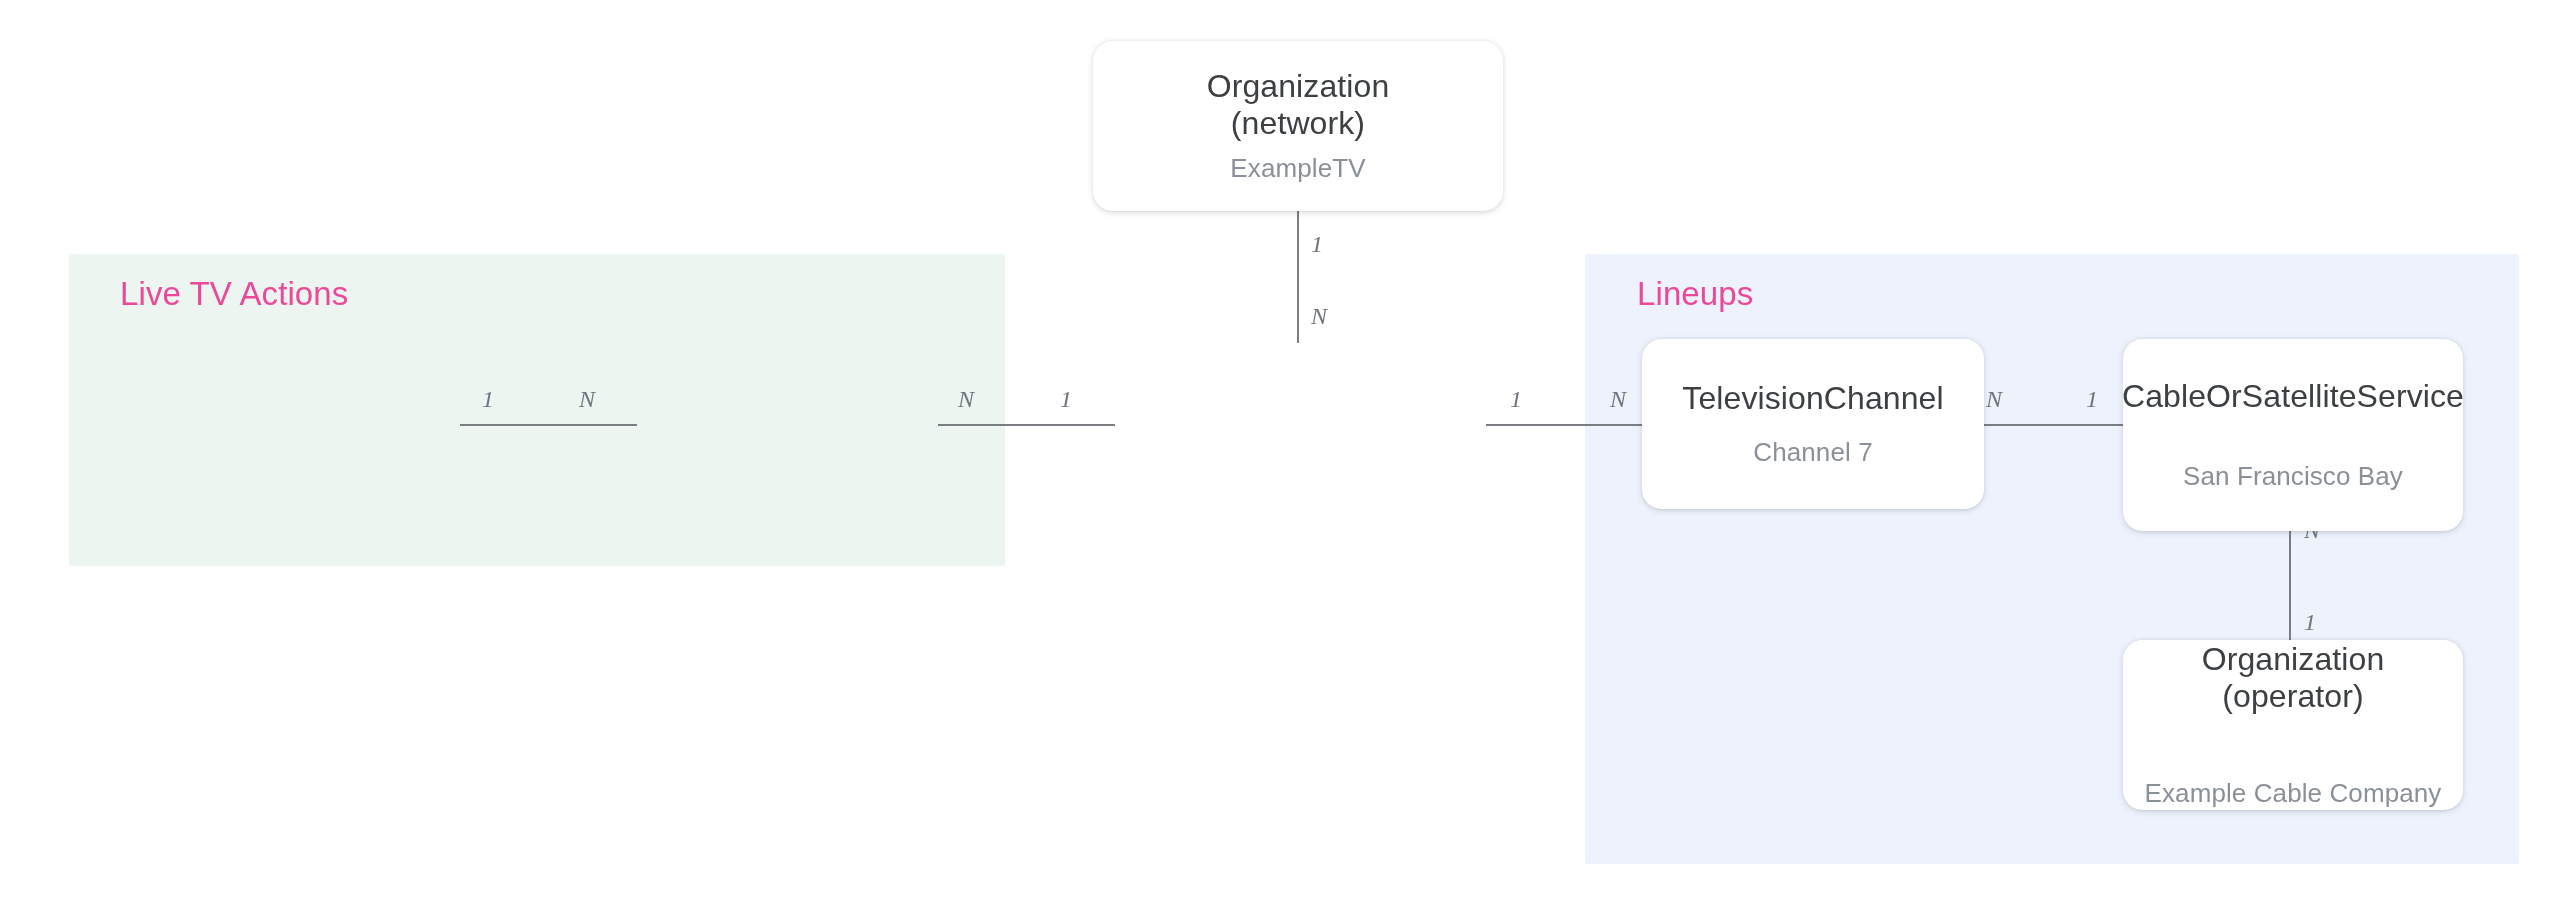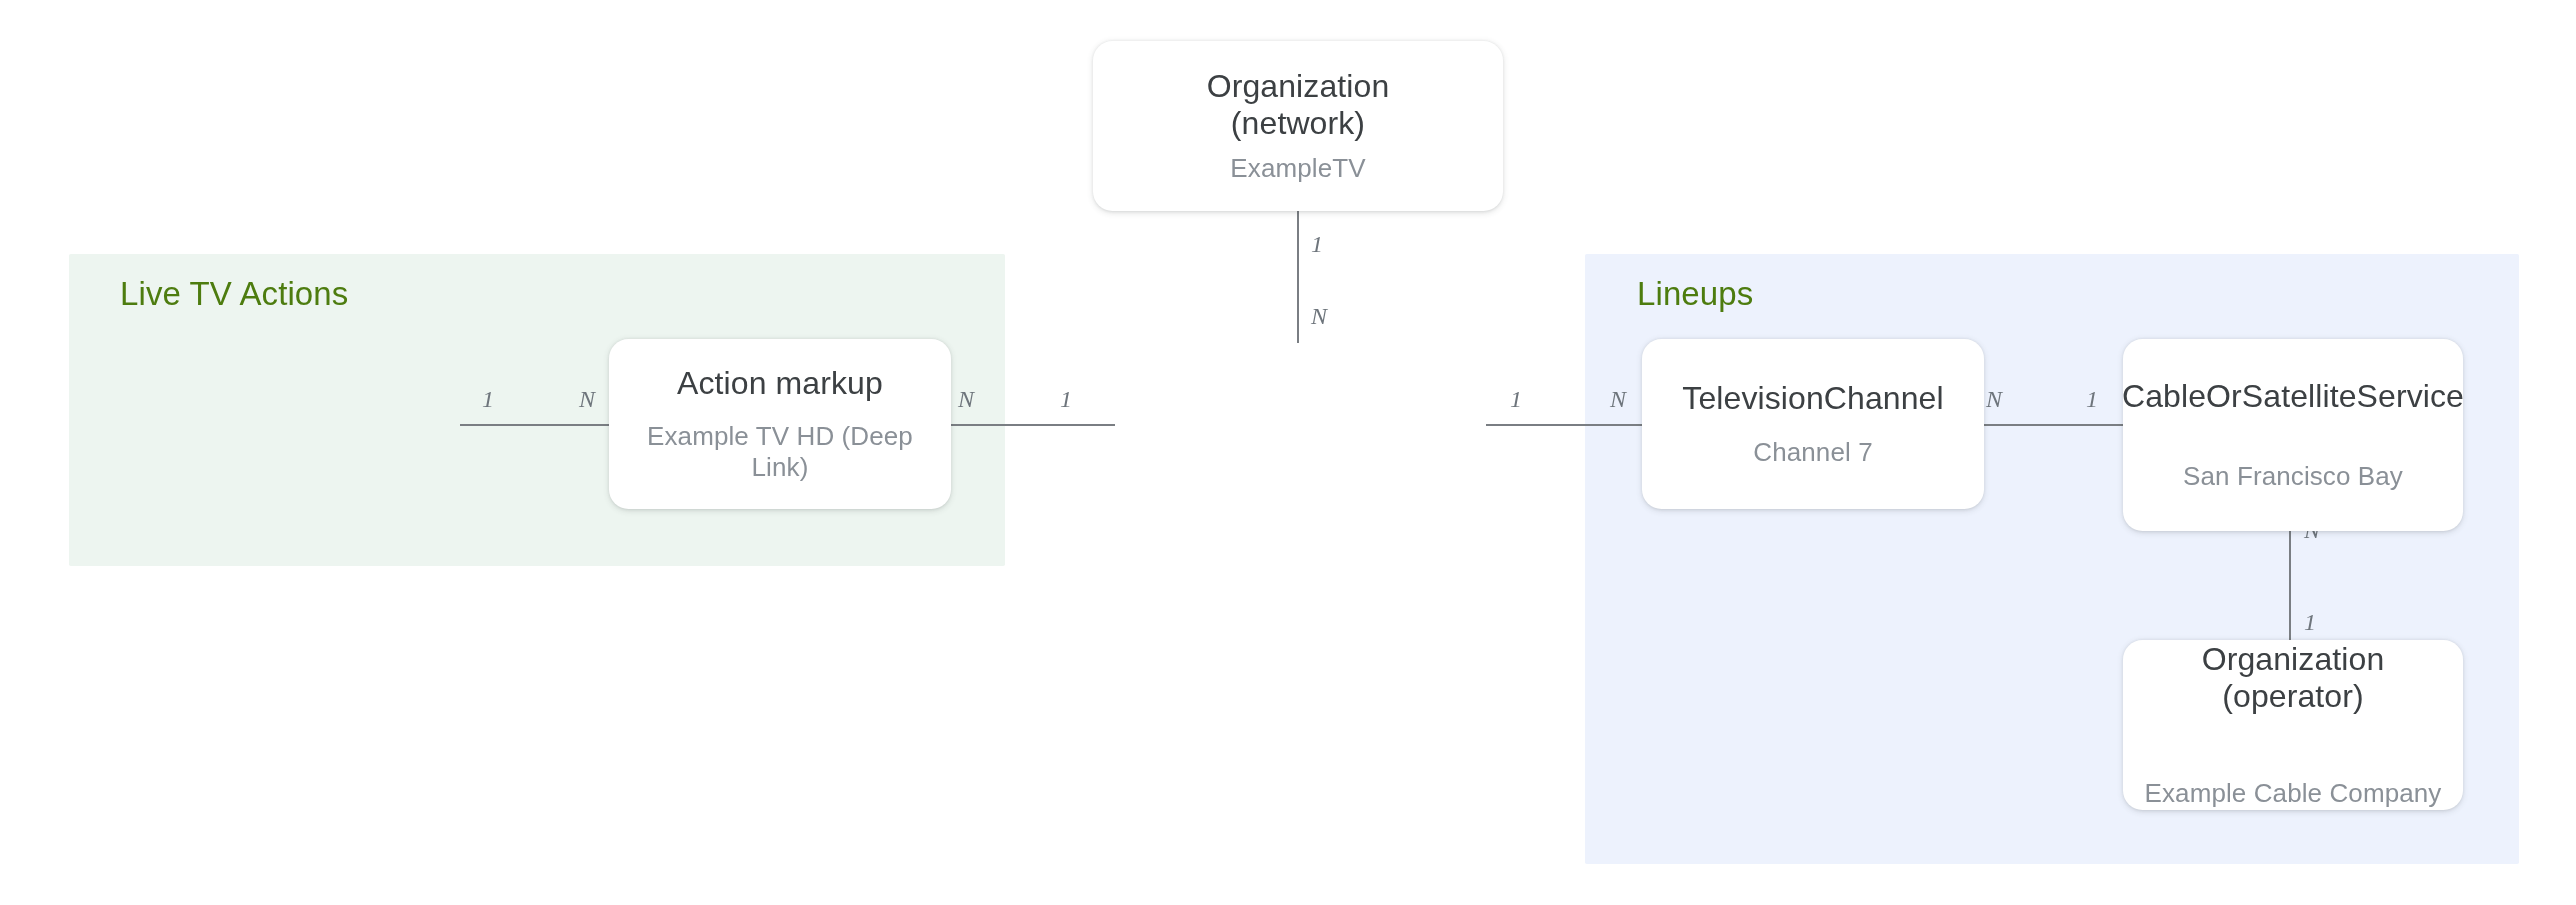--- a/index.html
+++ b/index.html
@@ -21,21 +21,21 @@
 
   
   .panel {
     position: absolute;
     border-radius: 1.8px;
   }
   .panel-title {
     position: absolute;
     font-size: 33px;
     line-height: 1.2;
-    color: #4d7c0f;
+    color: #ec4899;
     font-weight: 400;
     letter-spacing: 0.1px;
     white-space: nowrap;
   }
 
   
   .card {
     position: absolute;
     background: #ffffff;
     border-radius: 19.5px;
@@ -128,24 +128,20 @@
 
   <div class="card" style="left:1093px; top:41px; width:410px; height:170px;">
     <div class="card-title">
       <span>Organization</span><br>
       <span>(network)</span>
     </div>
     <div class="card-sub" style="margin-top:10px;">ExampleTV</div>
   </div>
 
 
-  <div class="card" style="left:609px; top:339px; width:342px; height:170px;">
-    <div class="card-title">Action markup</div>
-    <div class="card-sub">Example TV HD (Deep Link)</div>
-  </div>
 
 
   <div class="card" style="left:1642px; top:339px; width:342px; height:170px;">
     <div class="card-title">TelevisionChannel</div>
     <div class="card-sub">Channel 7</div>
   </div>
 
   <div class="card" style="left:2123px; top:339px; width:340px; height:192px;">
     <div class="card-title">CableOrSatelliteService</div>
     <div class="card-sub" style="margin-top:14px;">

